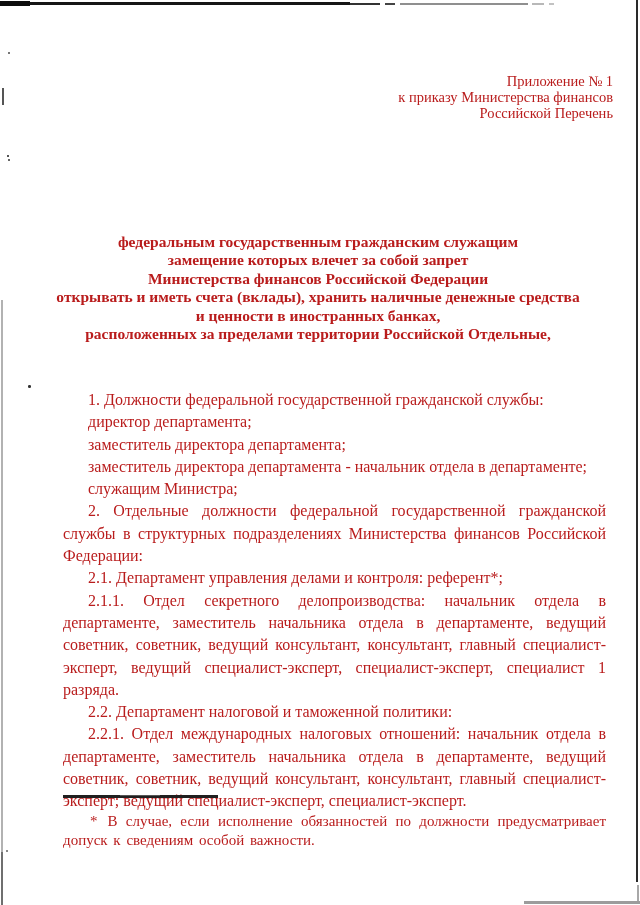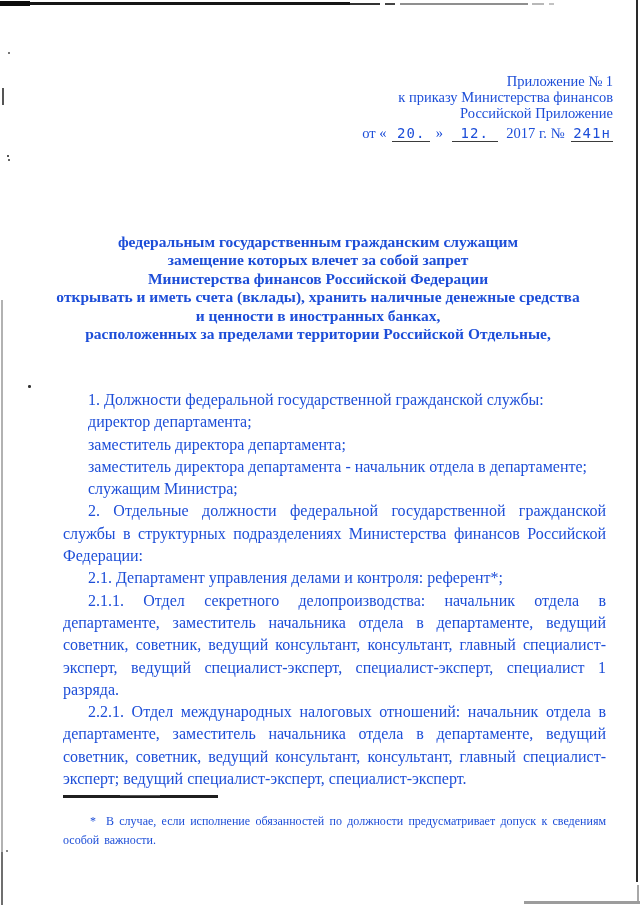--- a/index.html
+++ b/index.html
@@ -3,21 +3,21 @@
 <meta charset="utf-8">
 <style>
   html, body { margin: 0; padding: 0; }
   .page {
     position: relative;
     width: 640px;
     height: 905px;
     background: #ffffff;
     overflow: hidden;
     font-family: "Liberation Serif", "DejaVu Serif", serif;
-    color: #1d4ed8;
+    color: #b91c1c;
   }
 
   
   .artifact { position: absolute; pointer-events: none; }
   .top-line-main   { left: 0;   top: 2px;   width: 350px; height: 3px;   background: #161616; }
   .top-line-blob   { left: 0;   top: 1px;   width: 30px;  height: 5px;   background: #0d0d0d; }
   .top-line-seg1   { left: 350px; top: 2.5px; width: 30px; height: 2px;  background: #333; }
   .top-line-seg2   { left: 385px; top: 2.5px; width: 10px; height: 2px;  background: #444; }
   .top-line-gray   { left: 400px; top: 3px;  width: 128px; height: 2px;  background: #8f8f8f; }
   .top-line-dash1  { left: 532px; top: 3px;  width: 12px;  height: 2px;  background: #b8b8b8; }
@@ -103,21 +103,21 @@
     top: 795px;
     width: 40px;
     height: 1px;
     background: #555;
   }
   .footnote-block {
     position: absolute;
     left: 63px;
     top: 812px;
     width: 543px;
-    font-size: 12px;
+    font-size: 15px;
     line-height: 18.5px;
     text-align: justify;
     text-align-last: left;
     text-indent: 27px;
     word-spacing: 2px;
   }
   .footnote-marker { padding-right: 10px; }
 </style>
 </head>
 <body>
@@ -139,49 +139,42 @@
   <div class="artifact bottom-right-line"></div>
   <div class="artifact speck-1"></div>
   <div class="artifact speck-2"></div>
   <div class="artifact speck-3"></div>
   <div class="artifact speck-4"></div>
   <div class="artifact speck-5"></div>
 
   <div class="header-block">
     <div>Приложение № 1</div>
     <div>к приказу Министерства финансов</div>
-    <div>Российской Приложение</div>
-    <div class="date-line">
-      <span>от «</span>
-      <span class="typed typed-day">20.</span>
-      <span>»</span>
-      <span class="typed typed-month">12.</span>
-      <span>2017 г. №</span>
-      <span class="typed typed-num">241н</span>
-    </div>
+    <div>Российской Перечень</div>
   </div>
 
   <div class="title-block">
     <div>федеральным государственным гражданским служащим</div>
     <div>замещение которых влечет за собой запрет</div>
     <div>Министерства финансов Российской Федерации</div>
     <div>открывать и иметь счета (вклады), хранить наличные денежные средства</div>
     <div>и ценности в иностранных банках,</div>
     <div>расположенных за пределами территории Российской Отдельные,</div>
   </div>
 
   <div class="body-block">
     <p>1. Должности федеральной государственной гражданской службы:</p>
     <p>директор департамента;</p>
     <p>заместитель директора департамента;</p>
     <p>заместитель директора департамента - начальник отдела в департаменте;</p>
     <p>служащим Министра;</p>
     <p>2. Отдельные должности федеральной государственной гражданской службы в структурных подразделениях Министерства финансов Российской Федерации:</p>
     <p>2.1. Департамент управления делами и контроля: референт*;</p>
     <p>2.1.1. Отдел секретного делопроизводства: начальник отдела в департаменте, заместитель начальника отдела в департаменте, ведущий советник, советник, ведущий консультант, консультант, главный специалист-эксперт, ведущий специалист-эксперт, специалист-эксперт, специалист 1 разряда.</p>
+    <p>2.2. Департамент налоговой и таможенной политики:</p>
     <p>2.2.1. Отдел международных налоговых отношений: начальник отдела в департаменте, заместитель начальника отдела в департаменте, ведущий советник, советник, ведущий консультант, консультант, главный специалист-эксперт; ведущий специалист-эксперт, специалист-эксперт.</p>
   </div>
 
   <div class="footnote-separator"></div>
   <div class="footnote-separator-light"></div>
   <div class="footnote-block">
     <span class="footnote-marker">*</span><span>В случае, если исполнение обязанностей по должности предусматривает допуск к сведениям особой важности.</span>
   </div>
 
 </div>

